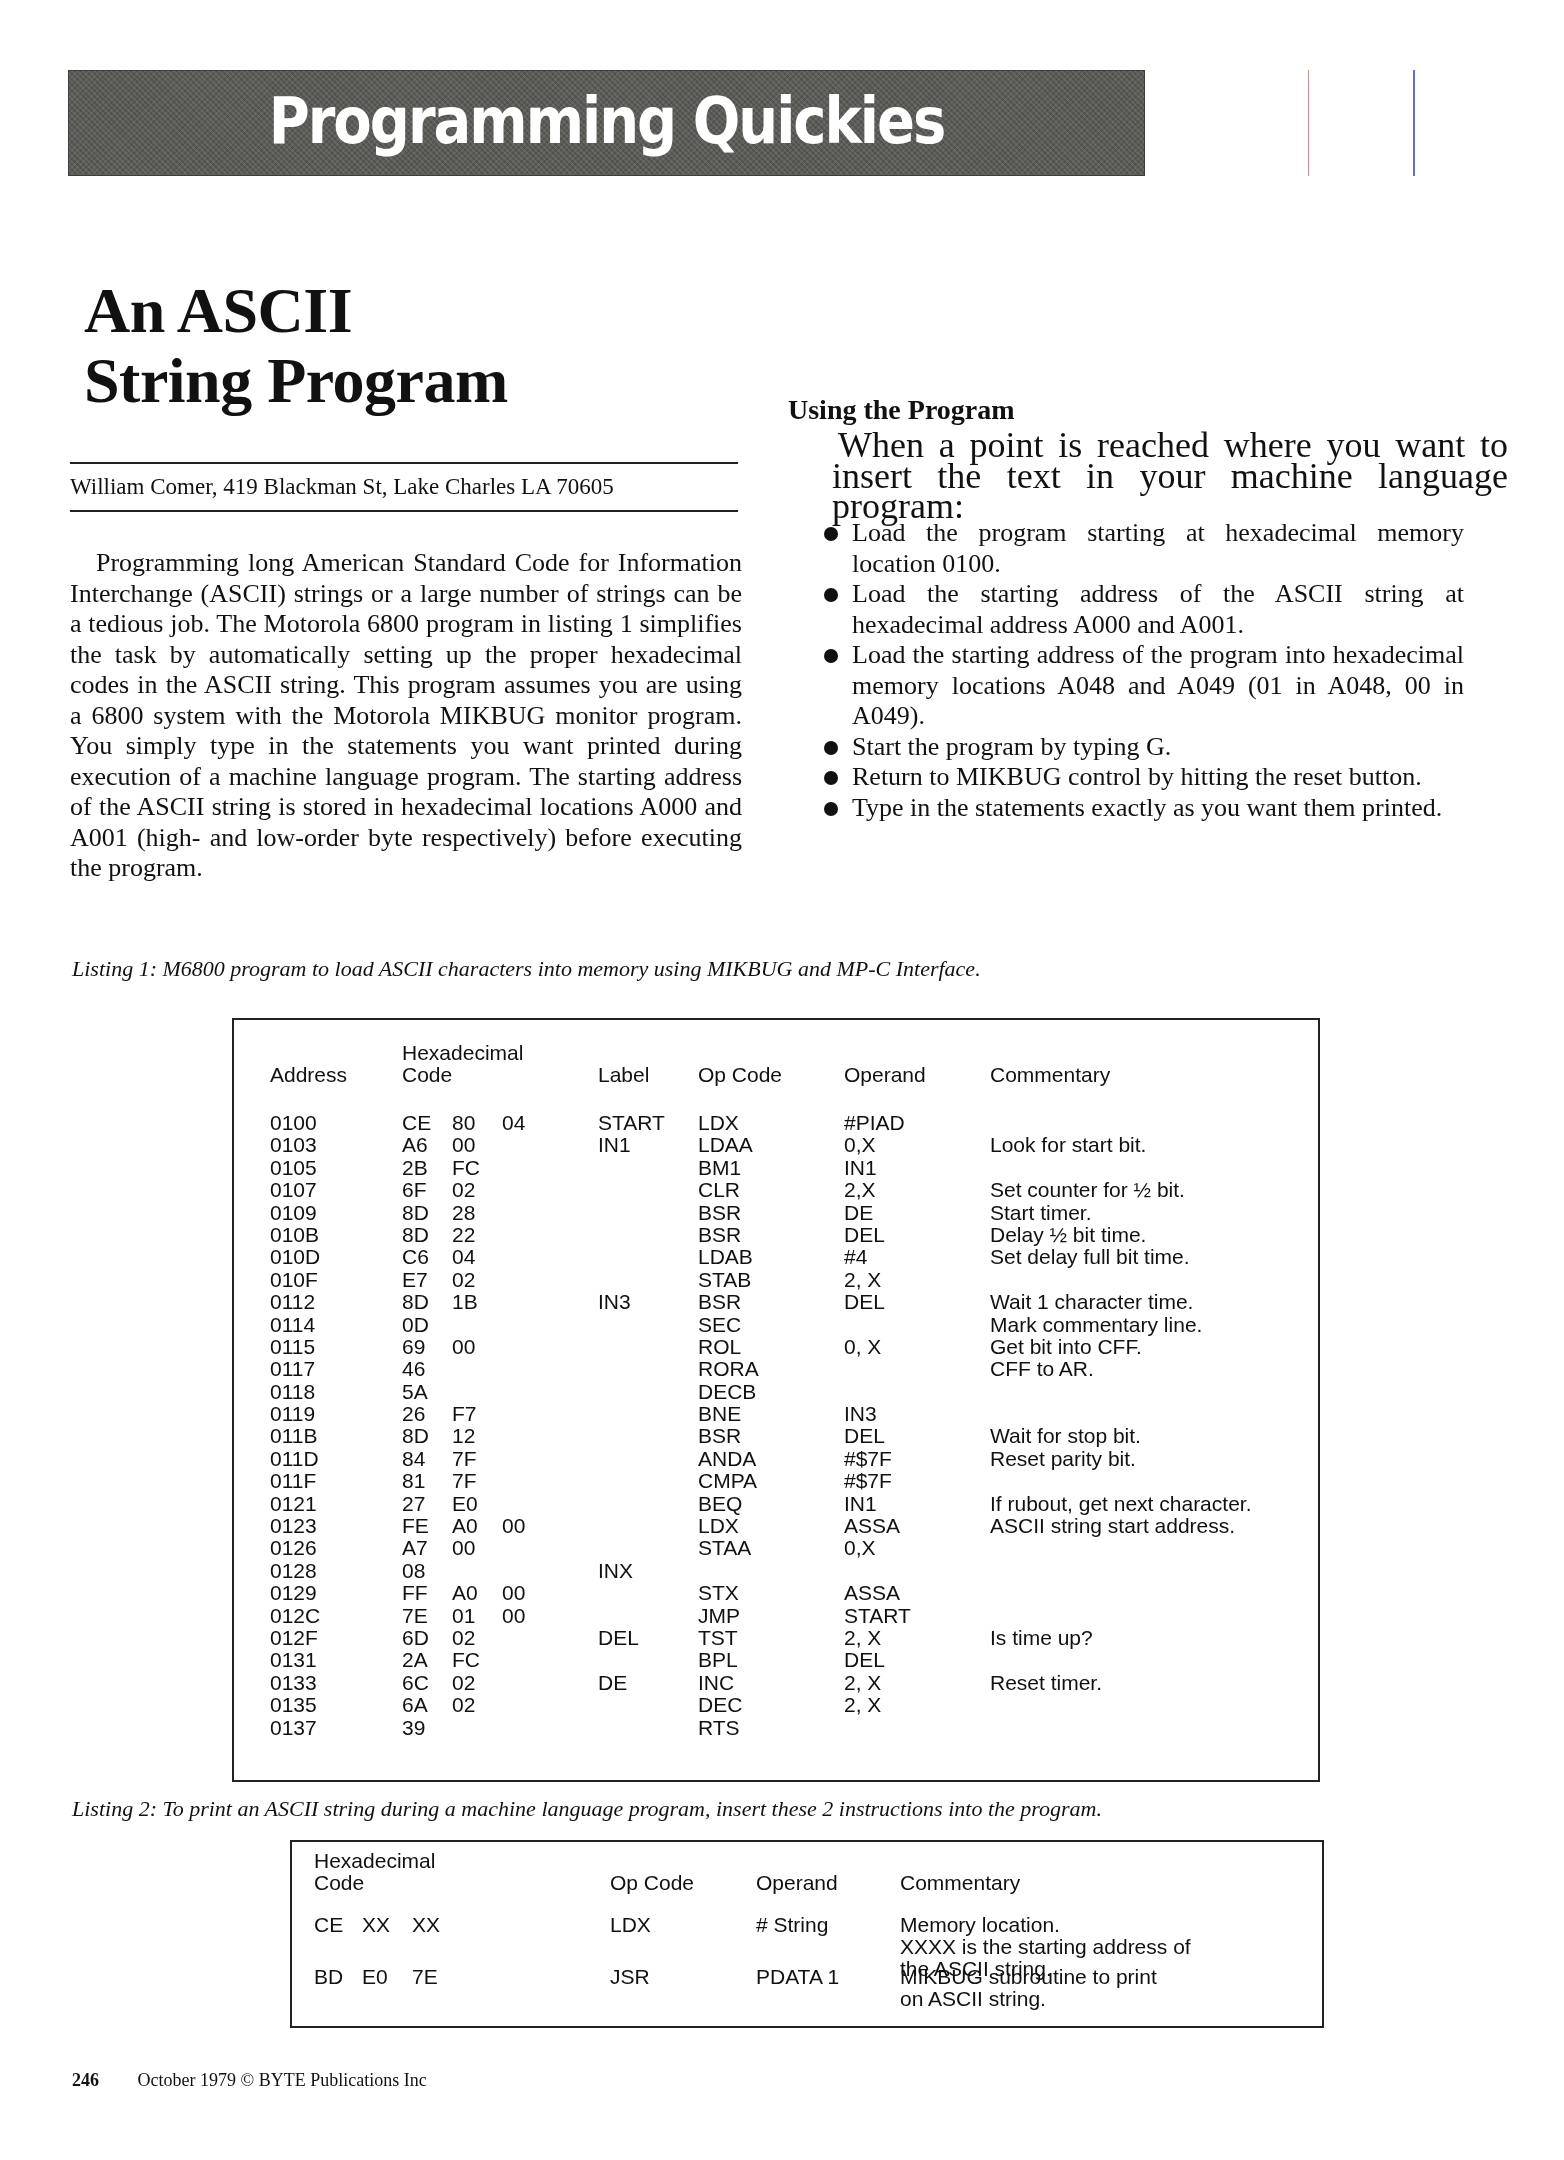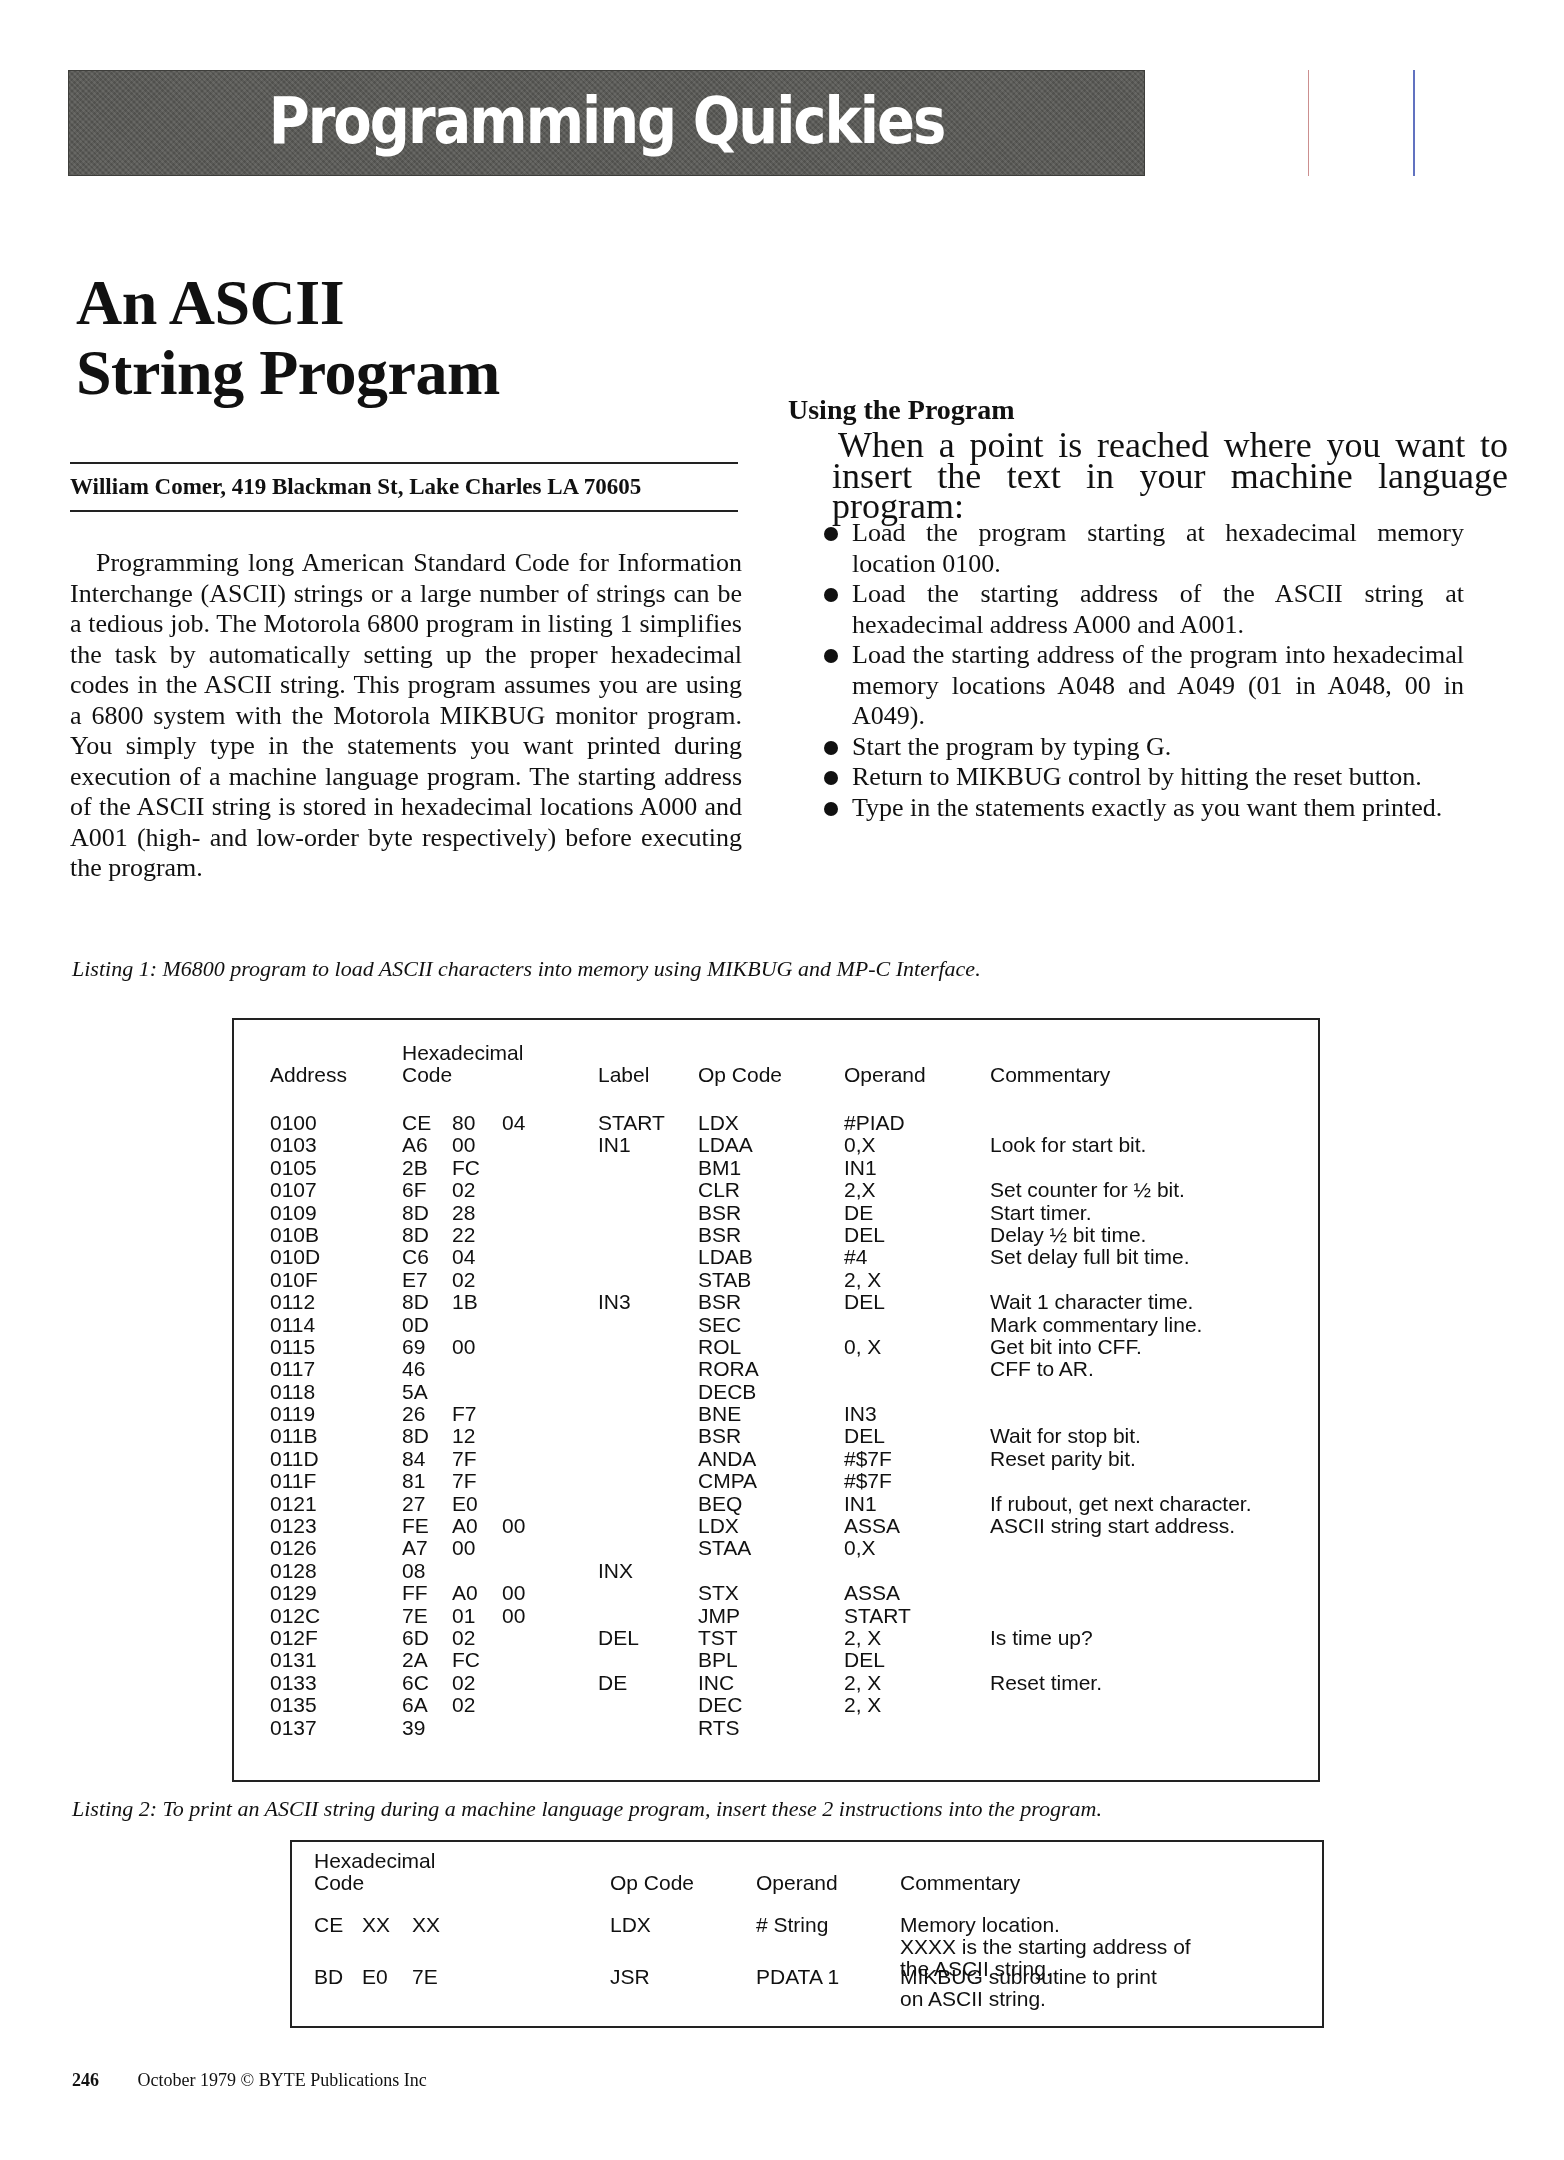--- a/index.html
+++ b/index.html
@@ -17,26 +17,26 @@
   }
   .banner-title {
     position: absolute; left: 0; right: 0; top: 18px; text-align: center;
     font-family: "DejaVu Sans", sans-serif; font-weight: bold; font-size: 56px;
     color: #ffffff; letter-spacing: -2px; transform: scaleY(1.15);
   }
   .banner-line-red { position: absolute; left: 1240px; top: 0; width: 1px; height: 106px; background: #a44; opacity: .6; }
   .banner-line-blue { position: absolute; left: 1345px; top: 0; width: 2px; height: 106px; background: #3a4fb0; opacity: .8; }
 
   .title {
-    position: absolute; left: 76px; top: 268px; margin: 0;
+    position: absolute; left: 76px; top: 268px; margin: 8px;
     font-size: 64px; font-weight: bold; line-height: 70px; letter-spacing: -0.5px;
   }
   .rule { position: absolute; left: 70px; width: 668px; height: 2px; background: #222; }
   .byline {
-    position: absolute; left: 70px; top: 474px; font-size: 23px; font-weight: bold;
+    position: absolute; left: 70px; top: 474px; font-size: 23px; font-weight: normal;
   }
   .body-col {
     position: absolute; left: 70px; top: 548px; width: 672px;
     font-size: 26px; line-height: 30.5px; text-align: justify; margin: 0;
   }
   .body-col .indent { text-indent: 26px; }
 
   .section-head {
     position: absolute; left: 788px; top: 394px; font-size: 28px; font-weight: bold; margin: 0;
   }

